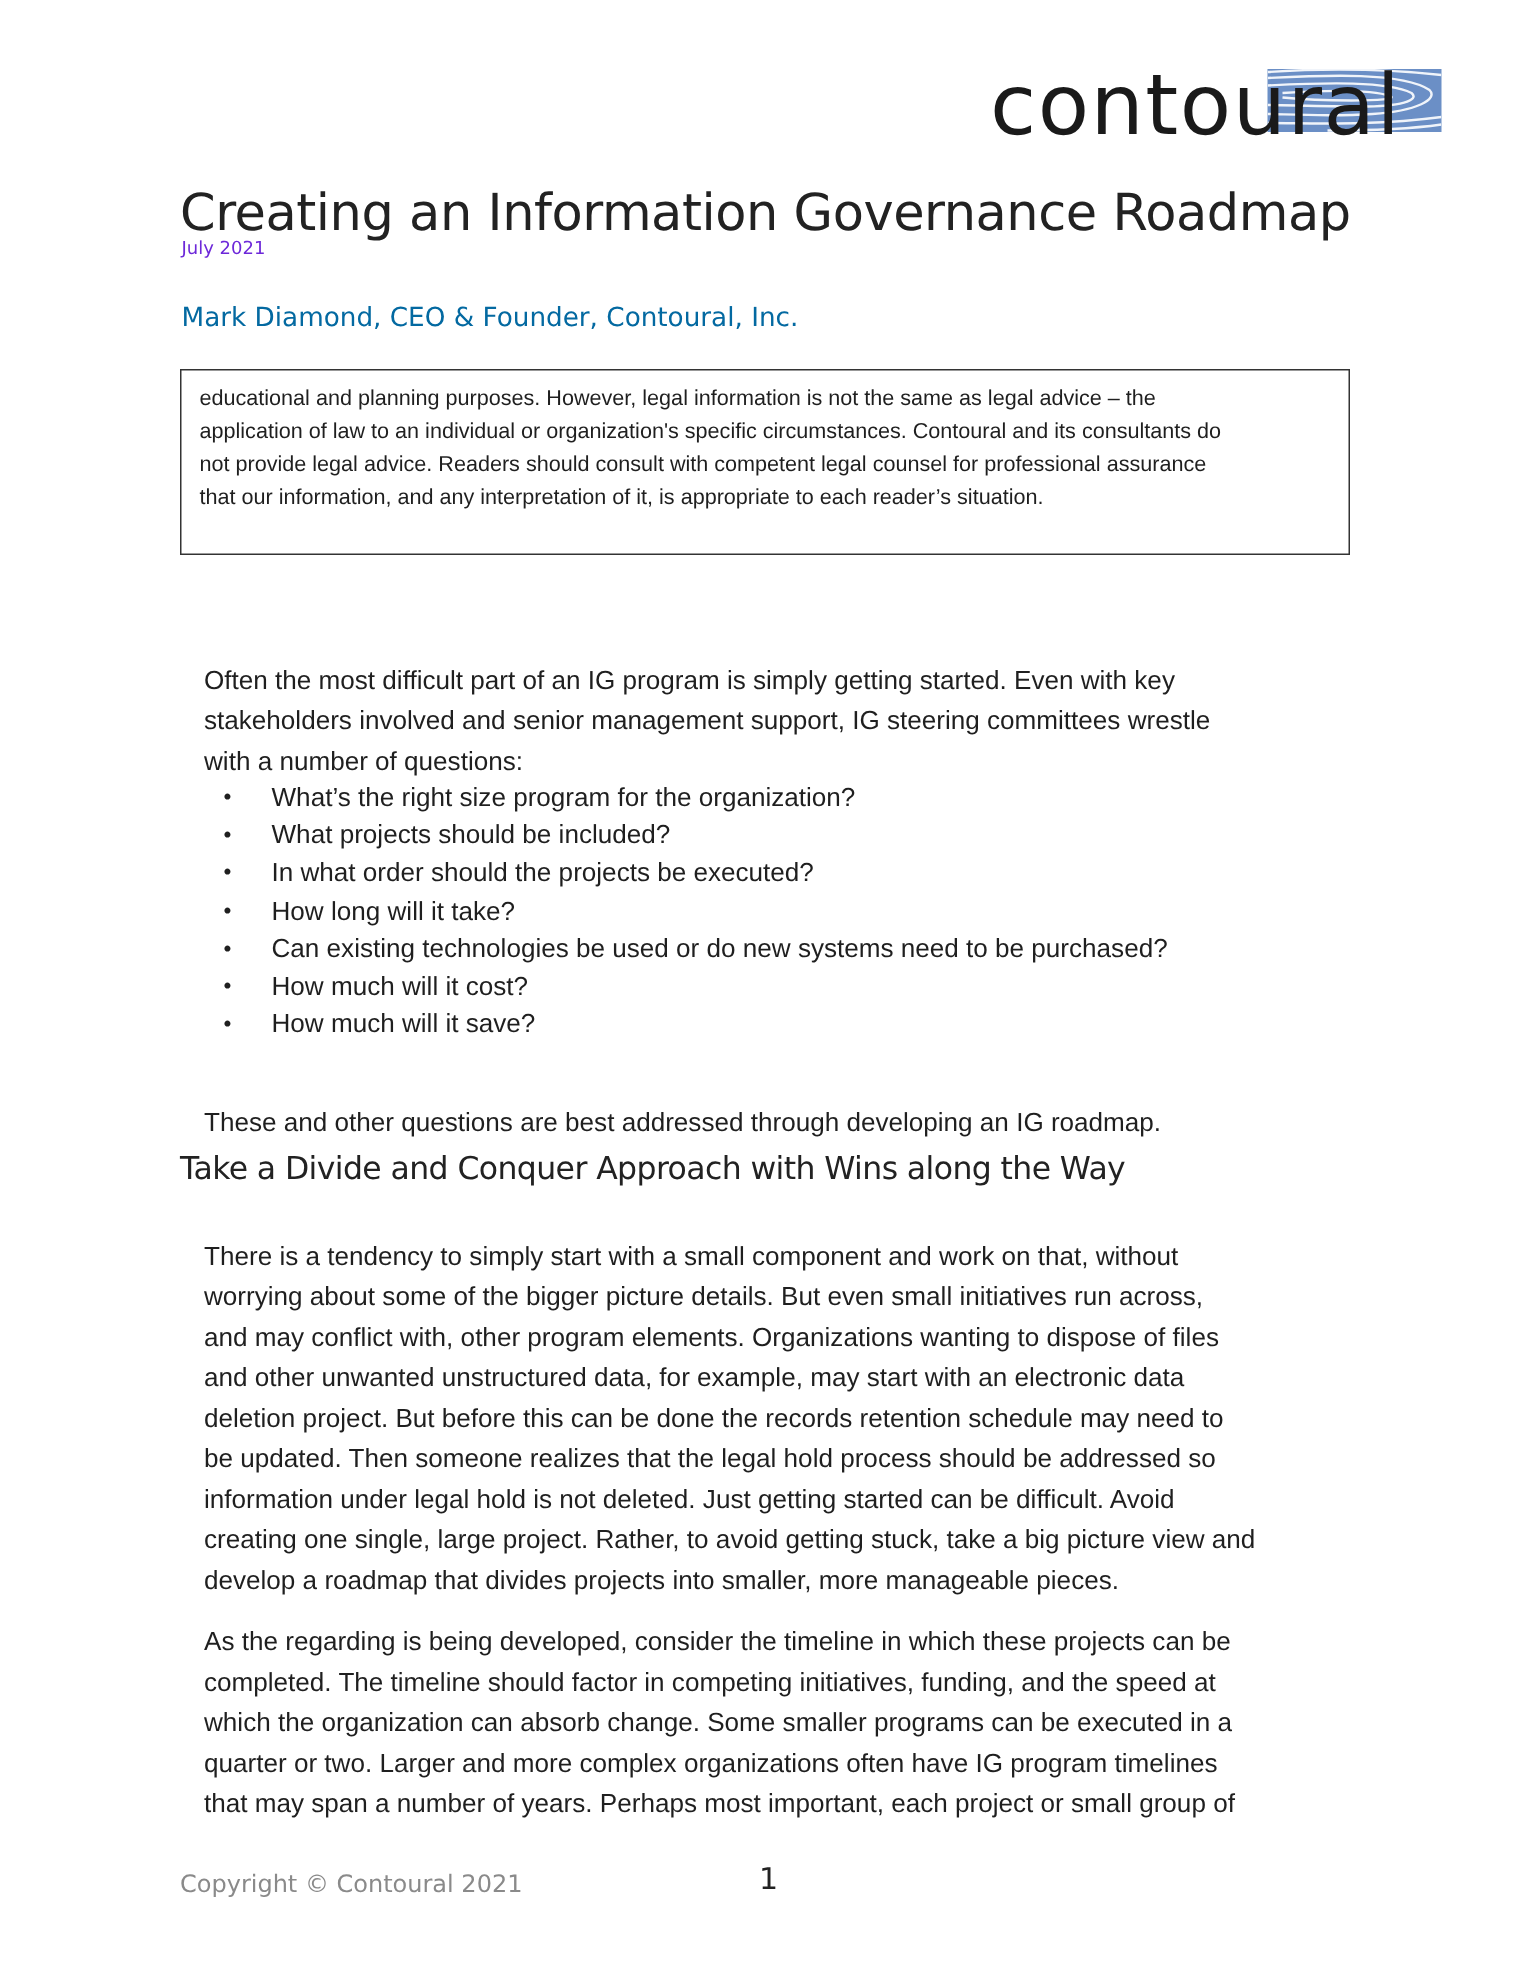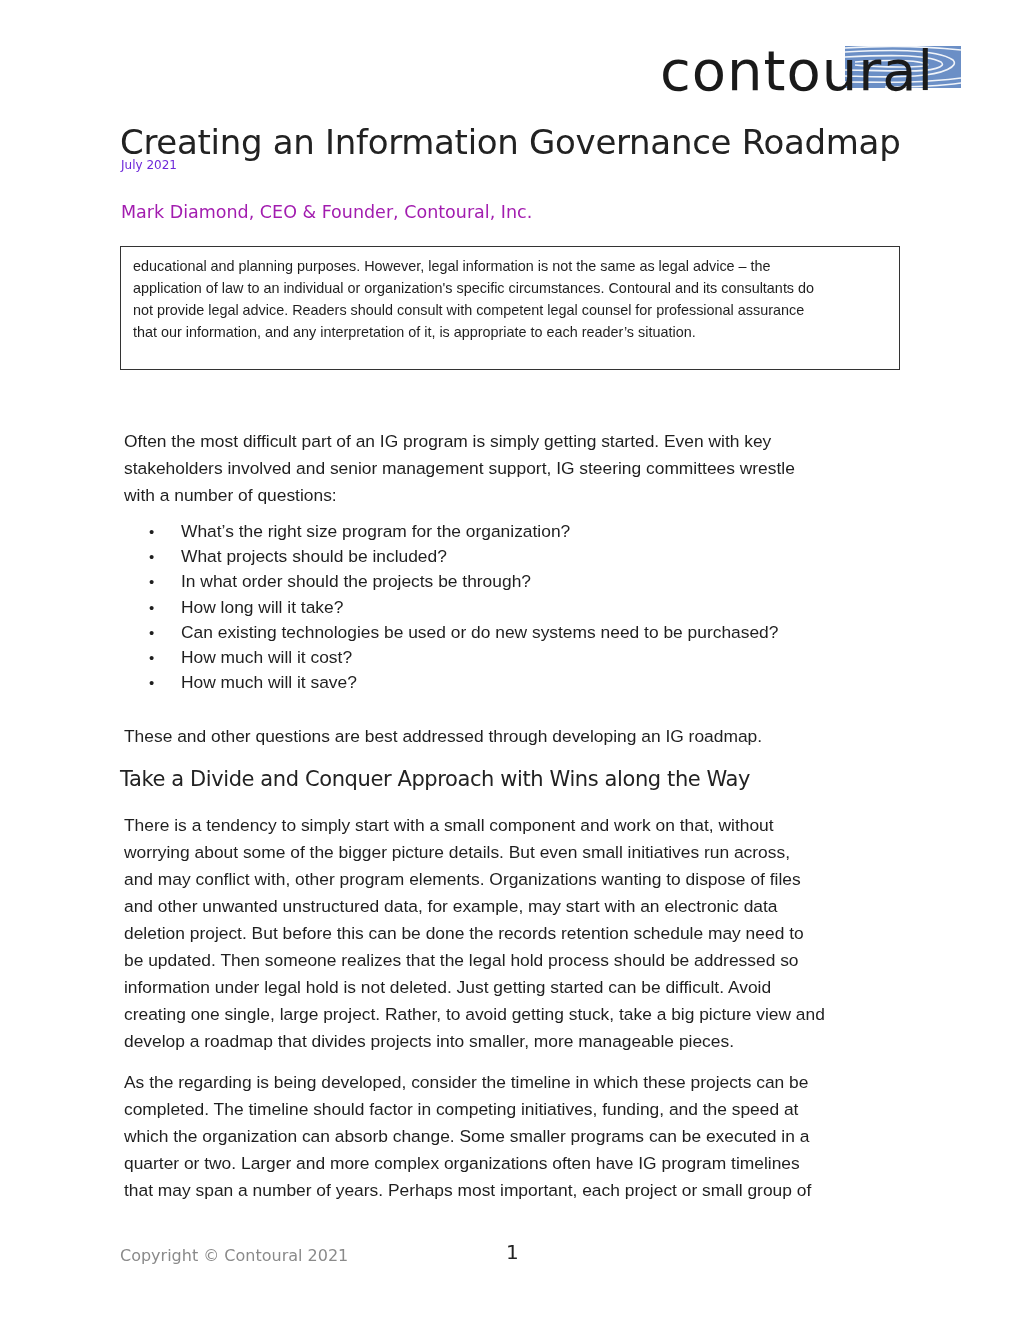--- a/index.html
+++ b/index.html
@@ -4,24 +4,24 @@
 <style>
   html, body { margin: 0; padding: 0; background: #ffffff; }
   body { width: 1024px; height: 1325px; position: relative; overflow: hidden;
          font-family: "Liberation Sans", "DejaVu Sans", sans-serif; color: #1a1a1a; }
   .logo { position: absolute; left: 660px; top: 46px; width: 302px; height: 46px; }
   .logo-word { position: absolute; left: 0; top: -8px; font-family: "DejaVu Sans", sans-serif;
                font-size: 56px; letter-spacing: 1px; color: #1a1a1a; z-index: 2; font-weight: normal; }
   .logo-mark { position: absolute; left: 185px; top: 0; width: 116px; height: 42px; background: #6b8fc6; z-index: 1; overflow: hidden; }
   .title { position: absolute; left: 120px; top: 122px; font-size: 34px; color: #222; font-family: "DejaVu Sans", sans-serif; font-weight: normal; margin: 0; letter-spacing: -0.3px; }
   .date { position: absolute; left: 121px; top: 158px; font-size: 12px; color: #6d28d9; font-family: "DejaVu Sans", sans-serif; }
-  .author { position: absolute; left: 121px; top: 202px; font-size: 17.5px; color: #a21caf; font-family: "DejaVu Sans", sans-serif; }
+  .author { position: absolute; left: 121px; top: 202px; font-size: 17.5px; color: #0369a1; font-family: "DejaVu Sans", sans-serif; }
   .disclaimer { position: absolute; left: 120px; top: 246px; width: 780px; height: 124px; border: 1.5px solid #333; box-sizing: border-box;
                 padding: 8px 12px 0 12px; font-size: 14.4px; line-height: 22px; color: #1f1f1f; }
-  .body-text { position: absolute; left: 120px; width: 790px; font-size: 17.4px; line-height: 27px; color: #1f1f1f; margin: 4px; }
+  .body-text { position: absolute; left: 120px; width: 790px; font-size: 17.4px; line-height: 27px; color: #1f1f1f; margin: 16px; }
   .p1 { top: 424px; }
   .bullets { position: absolute; left: 120px; top: 519px; margin: 0; padding: 0; list-style: none; width: 790px; }
   .bullets li { font-size: 17.4px; line-height: 25.2px; color: #1f1f1f; position: relative; padding-left: 61px; }
   .bullets li .dot { position: absolute; left: 29px; top: 0; font-size: 15px; }
   .p2 { top: 719px; }
   .h2 { position: absolute; left: 120px; top: 767px; font-size: 21px; font-family: "DejaVu Sans", sans-serif; color: #222; font-weight: normal; margin: 0; letter-spacing: -0.4px; }
   .p3 { top: 808px; }
   .p4 { top: 1065px; }
   .footer-copy { position: absolute; left: 120px; top: 1246px; font-size: 16px; color: #8a8a8a; font-family: "DejaVu Sans", sans-serif; }
   .page-num { position: absolute; left: 506px; top: 1240px; font-size: 20px; color: #222; font-family: "DejaVu Sans", sans-serif; }
@@ -58,21 +58,21 @@
 
 <div class="body-text p1">
   <div>Often the most difficult part of an IG program is simply getting started.  Even with key</div>
   <div>stakeholders involved and senior management support, IG steering committees wrestle</div>
   <div>with a number of questions:</div>
 </div>
 
 <ul class="bullets">
   <li><span class="dot">•</span><span>What’s the right size program for the organization?</span></li>
   <li><span class="dot">•</span><span>What projects should be included?</span></li>
-  <li><span class="dot">•</span><span>In what order should the projects be through?</span></li>
+  <li><span class="dot">•</span><span>In what order should the projects be executed?</span></li>
   <li><span class="dot">•</span><span>How long will it take?</span></li>
   <li><span class="dot">•</span><span>Can existing technologies be used or do new systems need to be purchased?</span></li>
   <li><span class="dot">•</span><span>How much will it cost?</span></li>
   <li><span class="dot">•</span><span>How much will it save?</span></li>
 </ul>
 
 <p class="body-text p2">These and other questions are best addressed through developing an IG roadmap.</p>
 
 <h2 class="h2">Take a Divide and Conquer Approach with Wins along the Way</h2>
 

